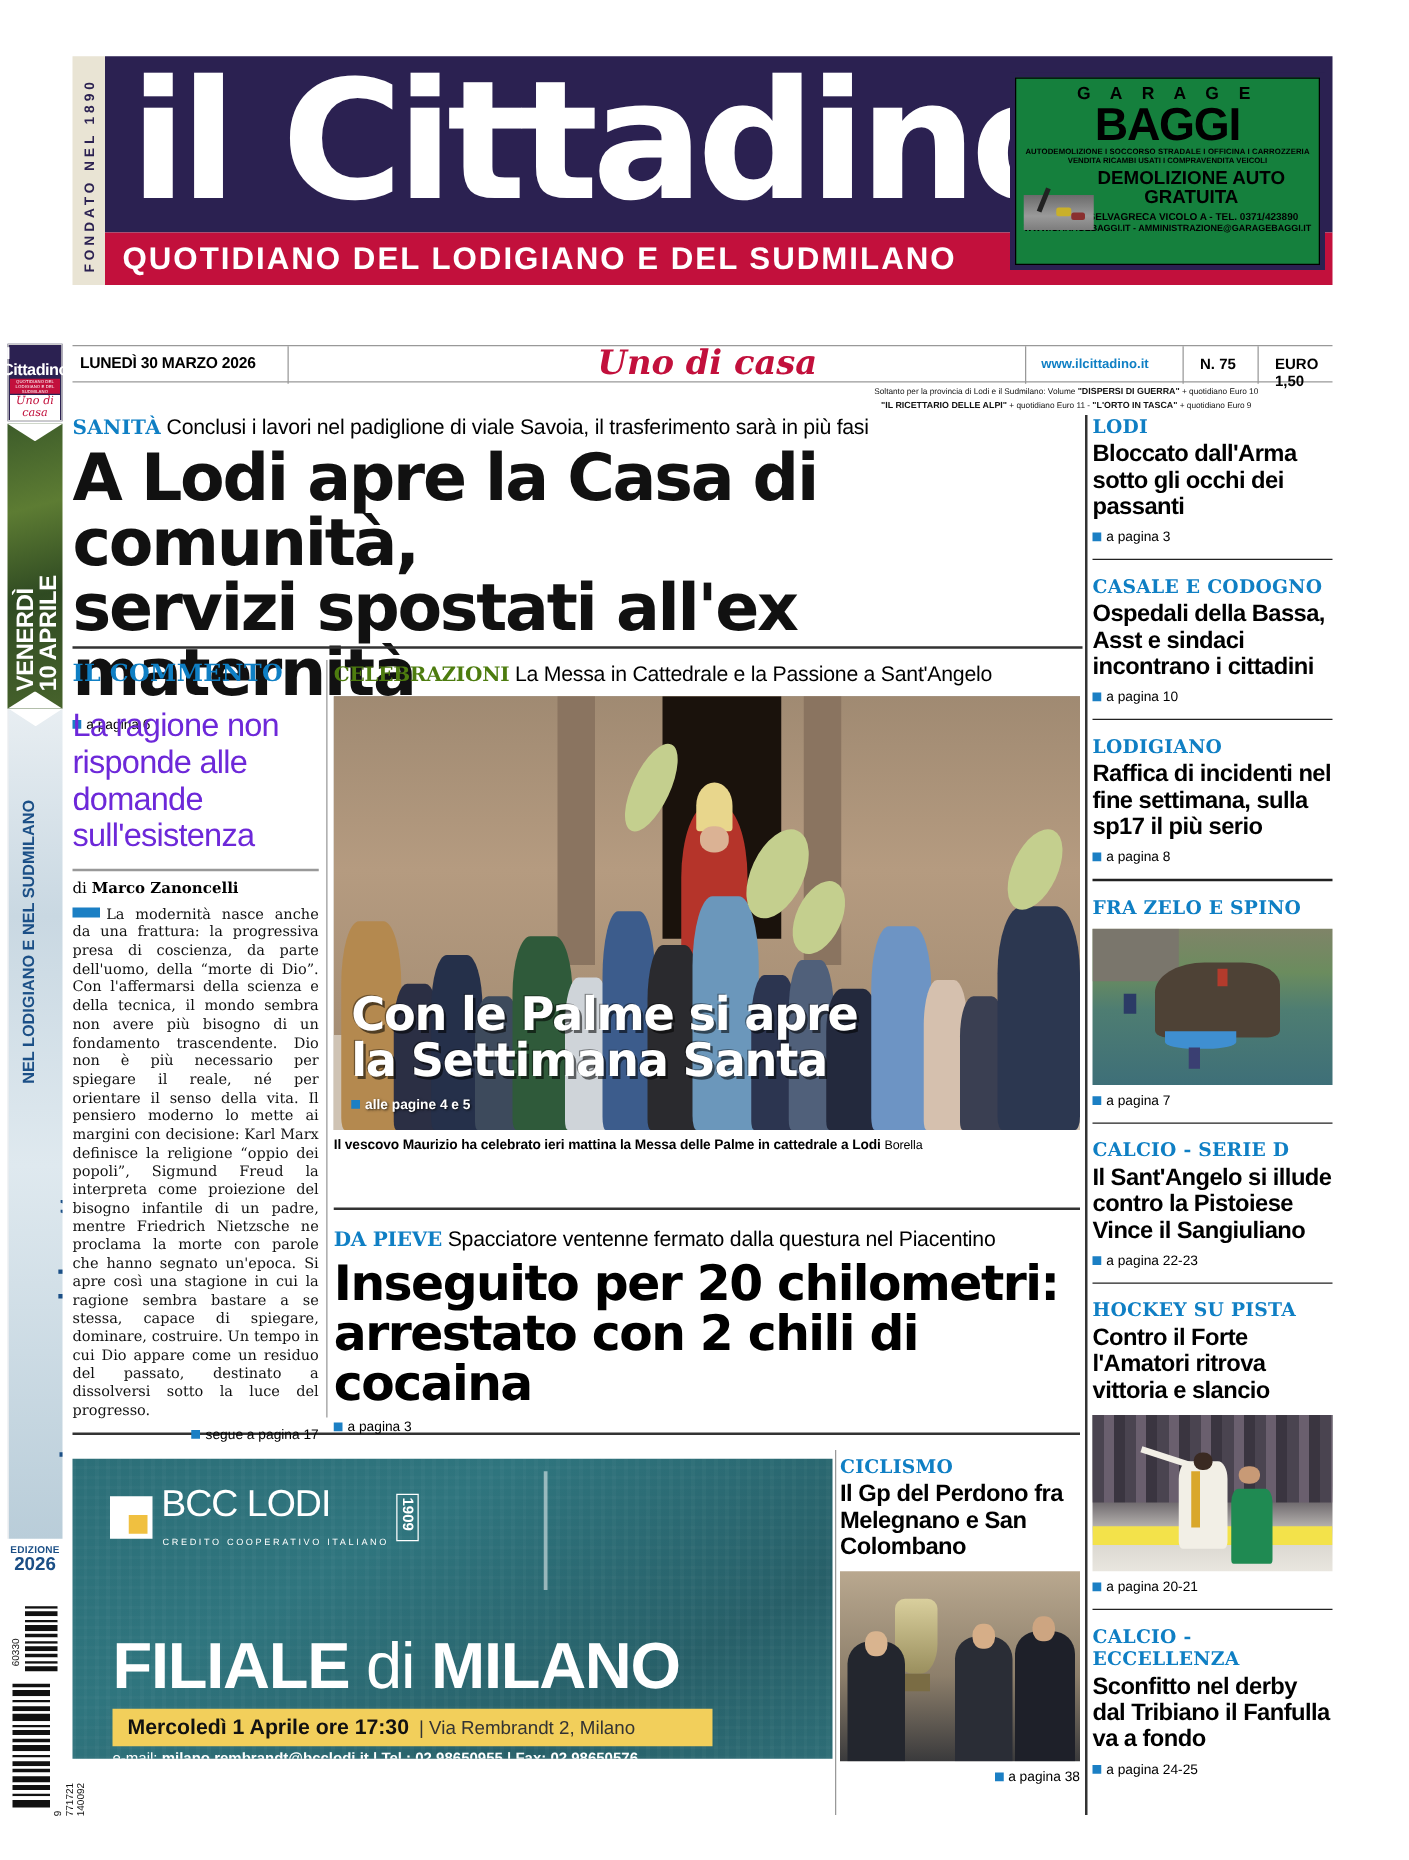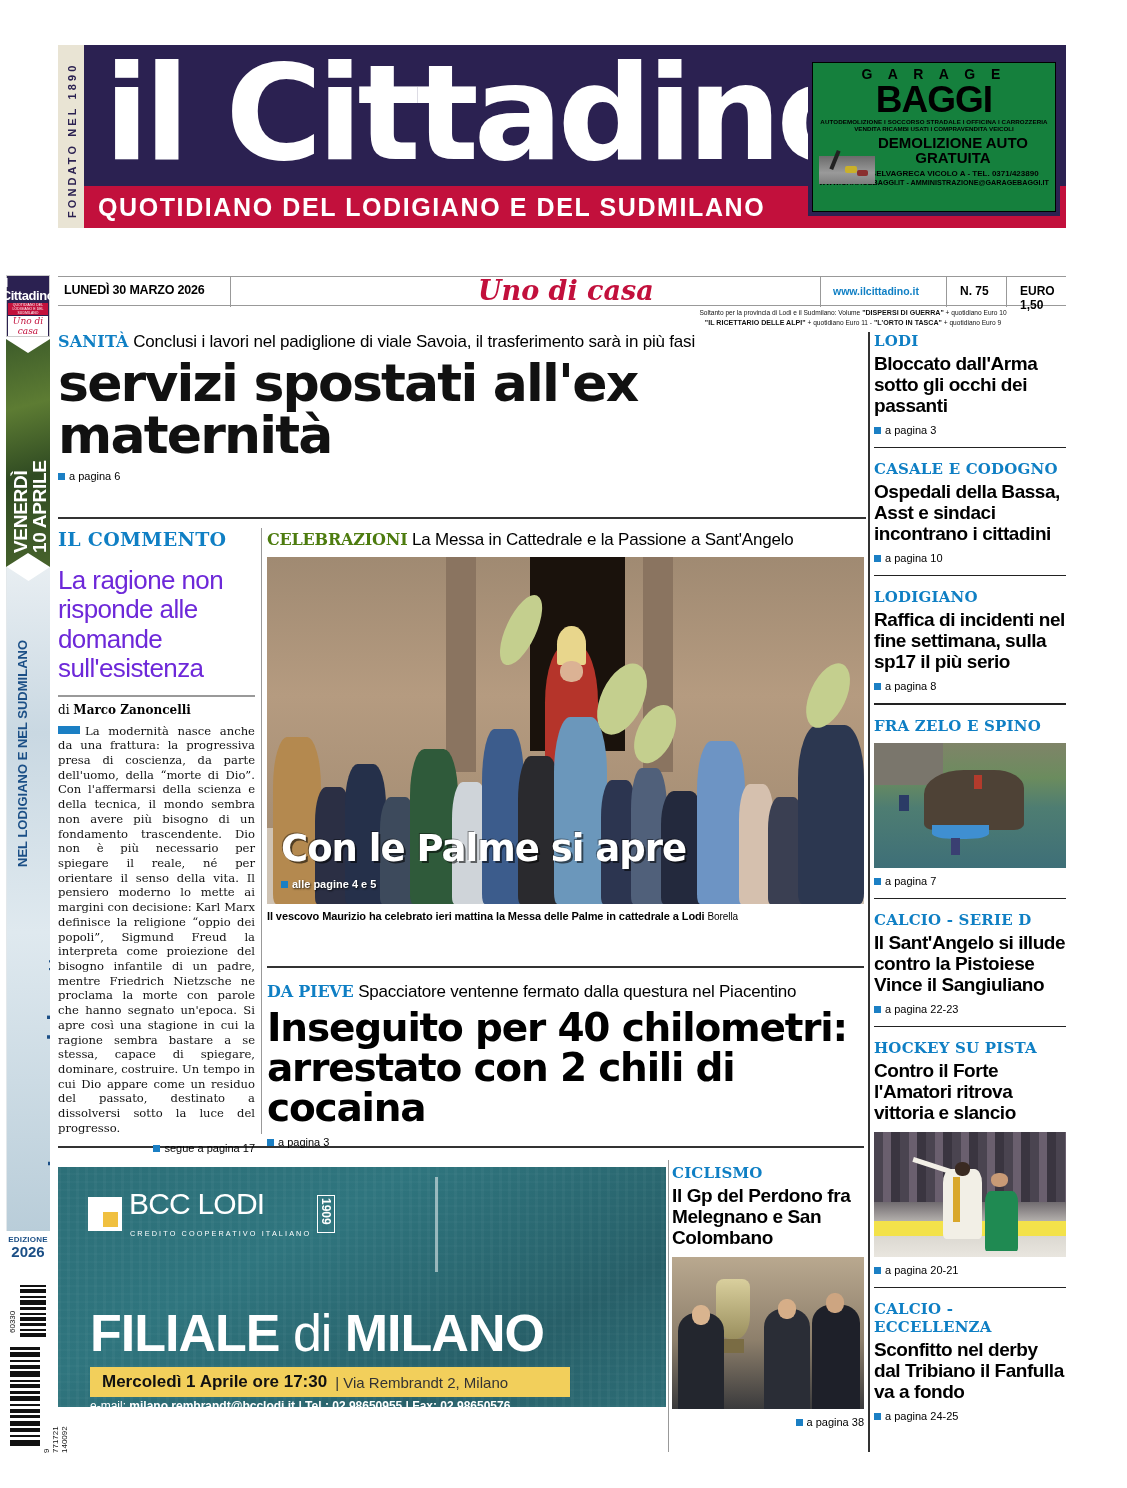--- a/index.html
+++ b/index.html
@@ -392,20 +392,21 @@
     <span>Soltanto per la provincia di Lodi e il Sudmilano: Volume </span><b>"DISPERSI DI GUERRA"</b><span> + quotidiano Euro 10</span><br>
     <b>"IL RICETTARIO DELLE ALPI"</b><span> + quotidiano Euro 11 - </span><b>"L'ORTO IN TASCA"</b><span> + quotidiano Euro 9</span>
   </div>
 
   <div class="lead">
     <div class="kicker">
       <span class="k-tag">SANITÀ</span>
       <span>Conclusi i lavori nel padiglione di viale Savoia, il trasferimento sarà in più fasi</span>
     </div>
     <div class="lead-hl">
+      <div>A Lodi apre la Casa di comunità,</div>
       <div>servizi spostati all'ex maternità</div>
     </div>
     <div class="ref">
       <span class="sq"></span><span>a pagina 6</span>
     </div>
   </div>
 
   <div class="hr-full" style="left:58px; top:517px; width:808px; height:2px;"></div>
 
   <div class="hr-full" style="left:261px; top:528px; width:1px; height:606px; background:#999;"></div>
@@ -462,38 +463,39 @@
         <i style="left:79%; width:6%;  height:62%; background:#d5c0ae;"></i>
         <i style="left:84%; width:6%;  height:55%; background:#3a3f52;"></i>
         <i style="left:89%; width:11%; height:92%; background:#2c3750;"></i>
       </div>
       <span class="palm" style="left:40%; top:10%; width:5%; height:22%;"></span>
       <span class="palm" style="left:56%; top:30%; width:7%; height:22%;"></span>
       <span class="palm" style="left:62%; top:42%; width:6%; height:18%;"></span>
       <span class="palm" style="left:91%; top:30%; width:6%; height:20%;"></span>
       <div class="ph-headline">
         <div>Con le Palme si apre</div>
+        <div>la Settimana Santa</div>
       </div>
       <div class="ph-ref">
         <span class="sq"></span><span>alle pagine 4 e 5</span>
       </div>
     </div>
     <div class="cap">
       <span>Il vescovo Maurizio ha celebrato ieri mattina la Messa delle Palme in cattedrale a Lodi</span>
       <span class="credit">Borella</span>
     </div>
   </div>
 
   <div class="pieve">
     <div class="pieve-kicker">
       <span class="k-tag">DA PIEVE</span>
       <span>Spacciatore ventenne fermato dalla questura nel Piacentino</span>
     </div>
     <div class="pieve-hl">
-      <div>Inseguito per 40 chilometri:</div>
+      <div>Inseguito per 20 chilometri:</div>
       <div>arrestato con 2 chili di cocaina</div>
     </div>
     <div class="pieve-ref">
       <span class="sq"></span><span>a pagina 3</span>
     </div>
   </div>
 
   <div class="bcc">
     <div class="bcc-city"></div>
     <div class="bcc-duomo"></div>

